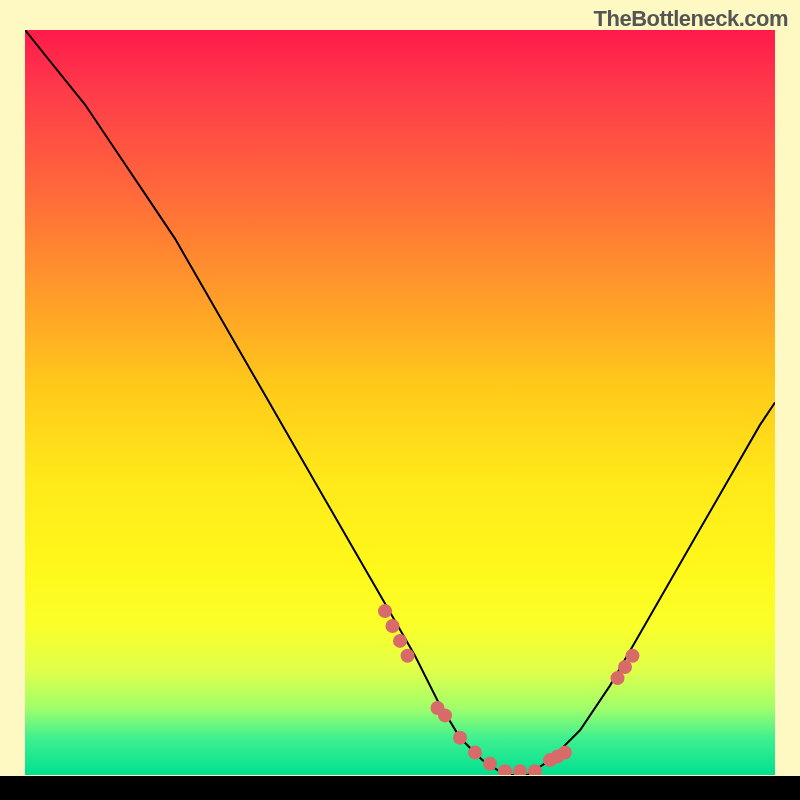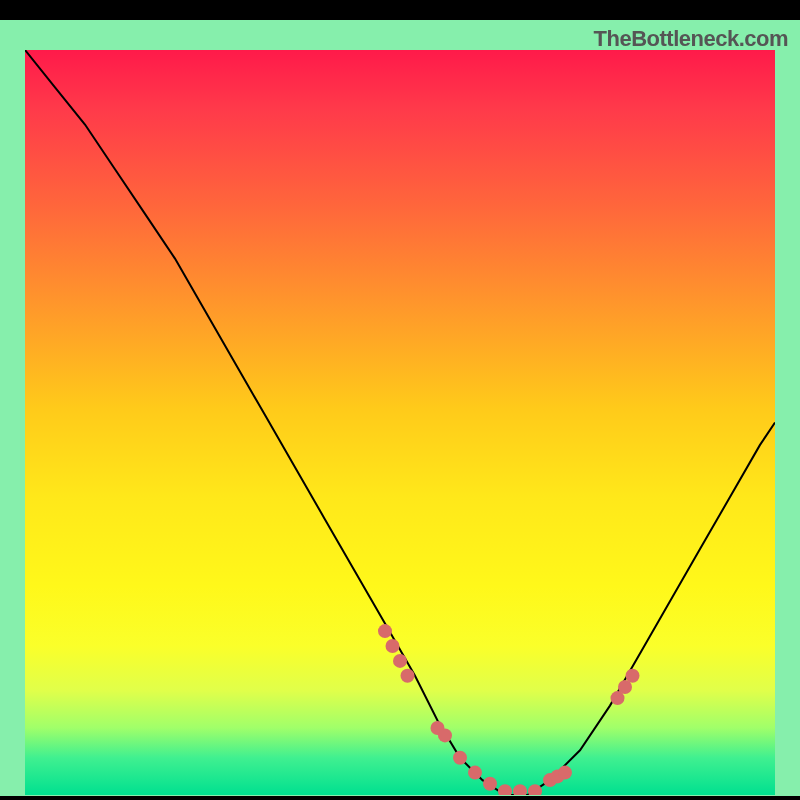--- a/index.html
+++ b/index.html
@@ -7,23 +7,22 @@
     padding: 0;
     background: #000;
     width: 800px;
     height: 800px;
     overflow: hidden;
     font-family: Arial, Helvetica, sans-serif;
   }
   .outer {
     width: 800px;
     height: 776px;
-    background: #86efac;
+    background: #fef9c3;
     position: relative;
-    margin-top: 20px;
   }
   .attribution {
     position: absolute;
     top: 6px;
     right: 12px;
     color: #555;
     font-size: 22px;
     font-weight: bold;
     letter-spacing: -0.5px;
   }

